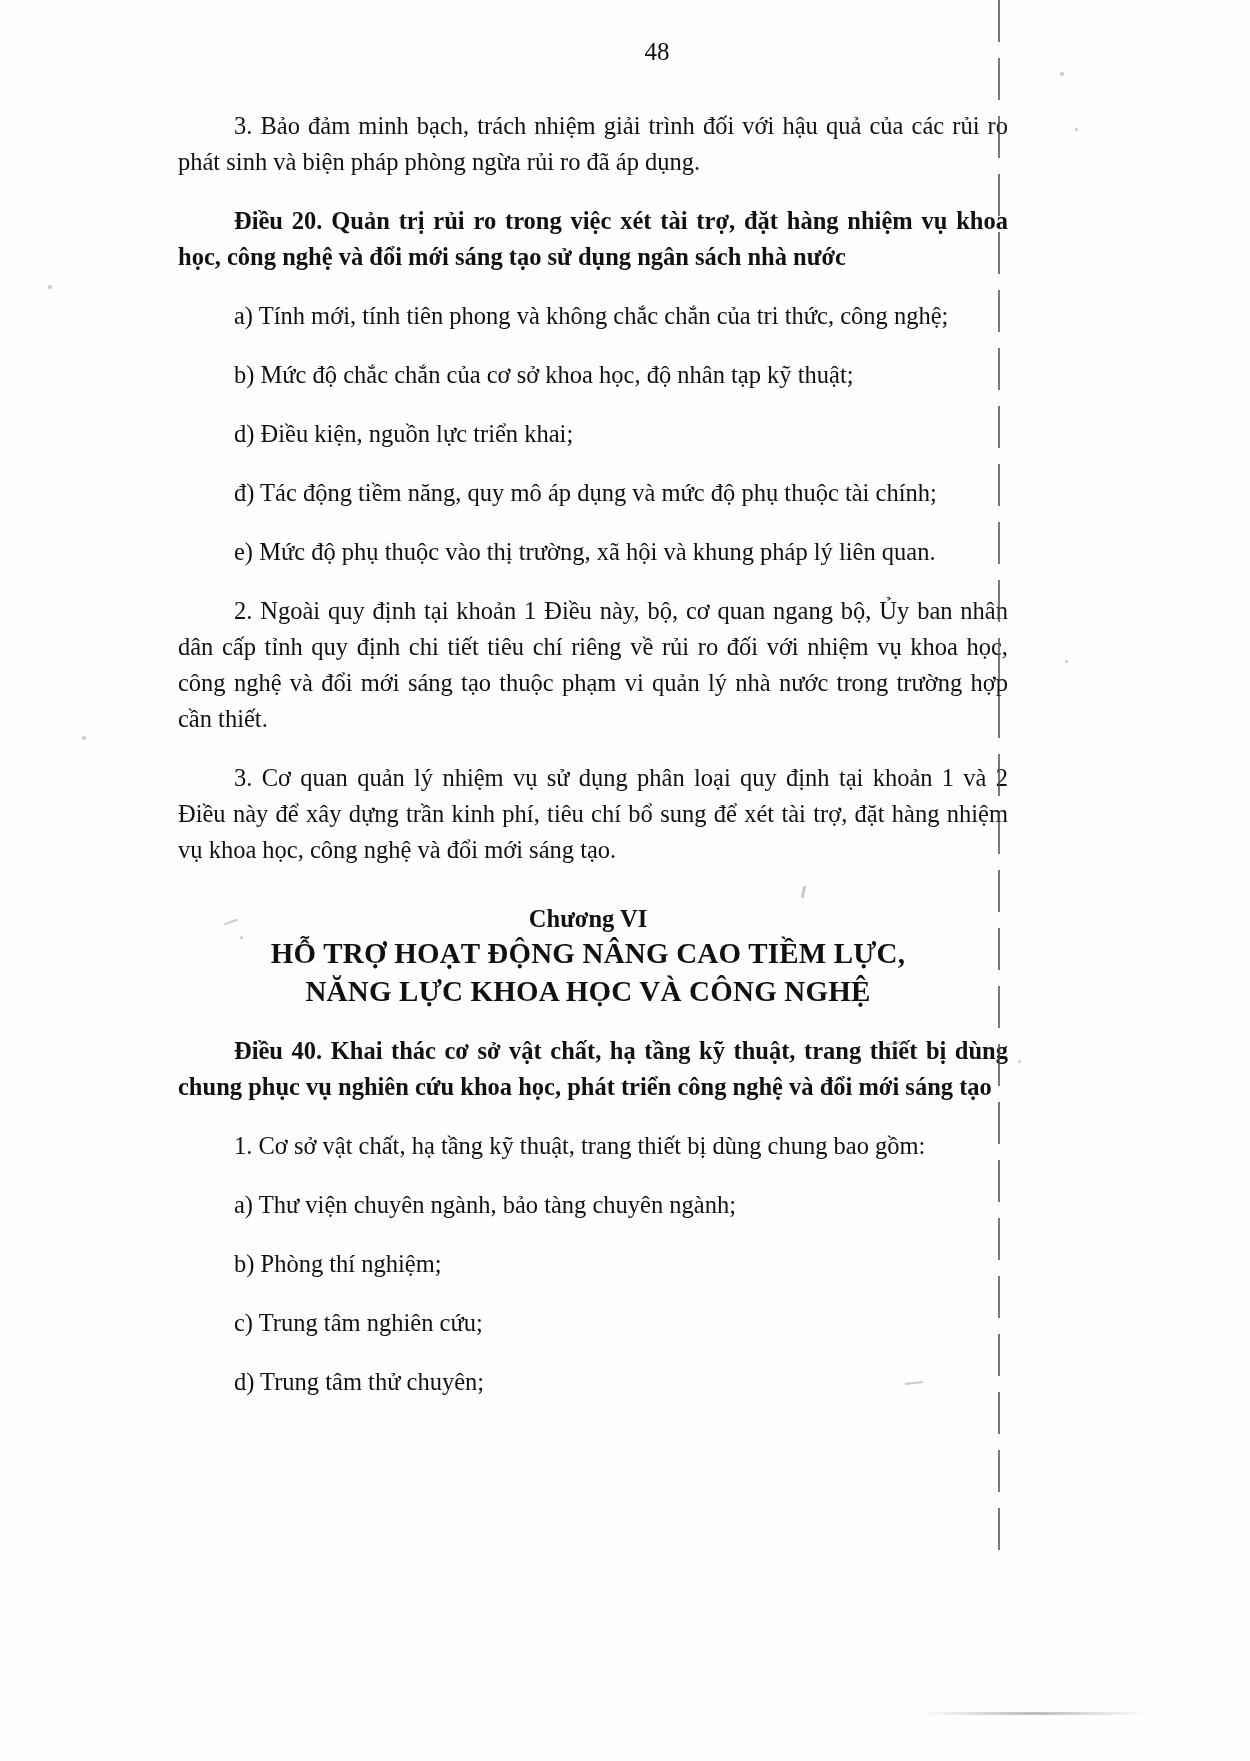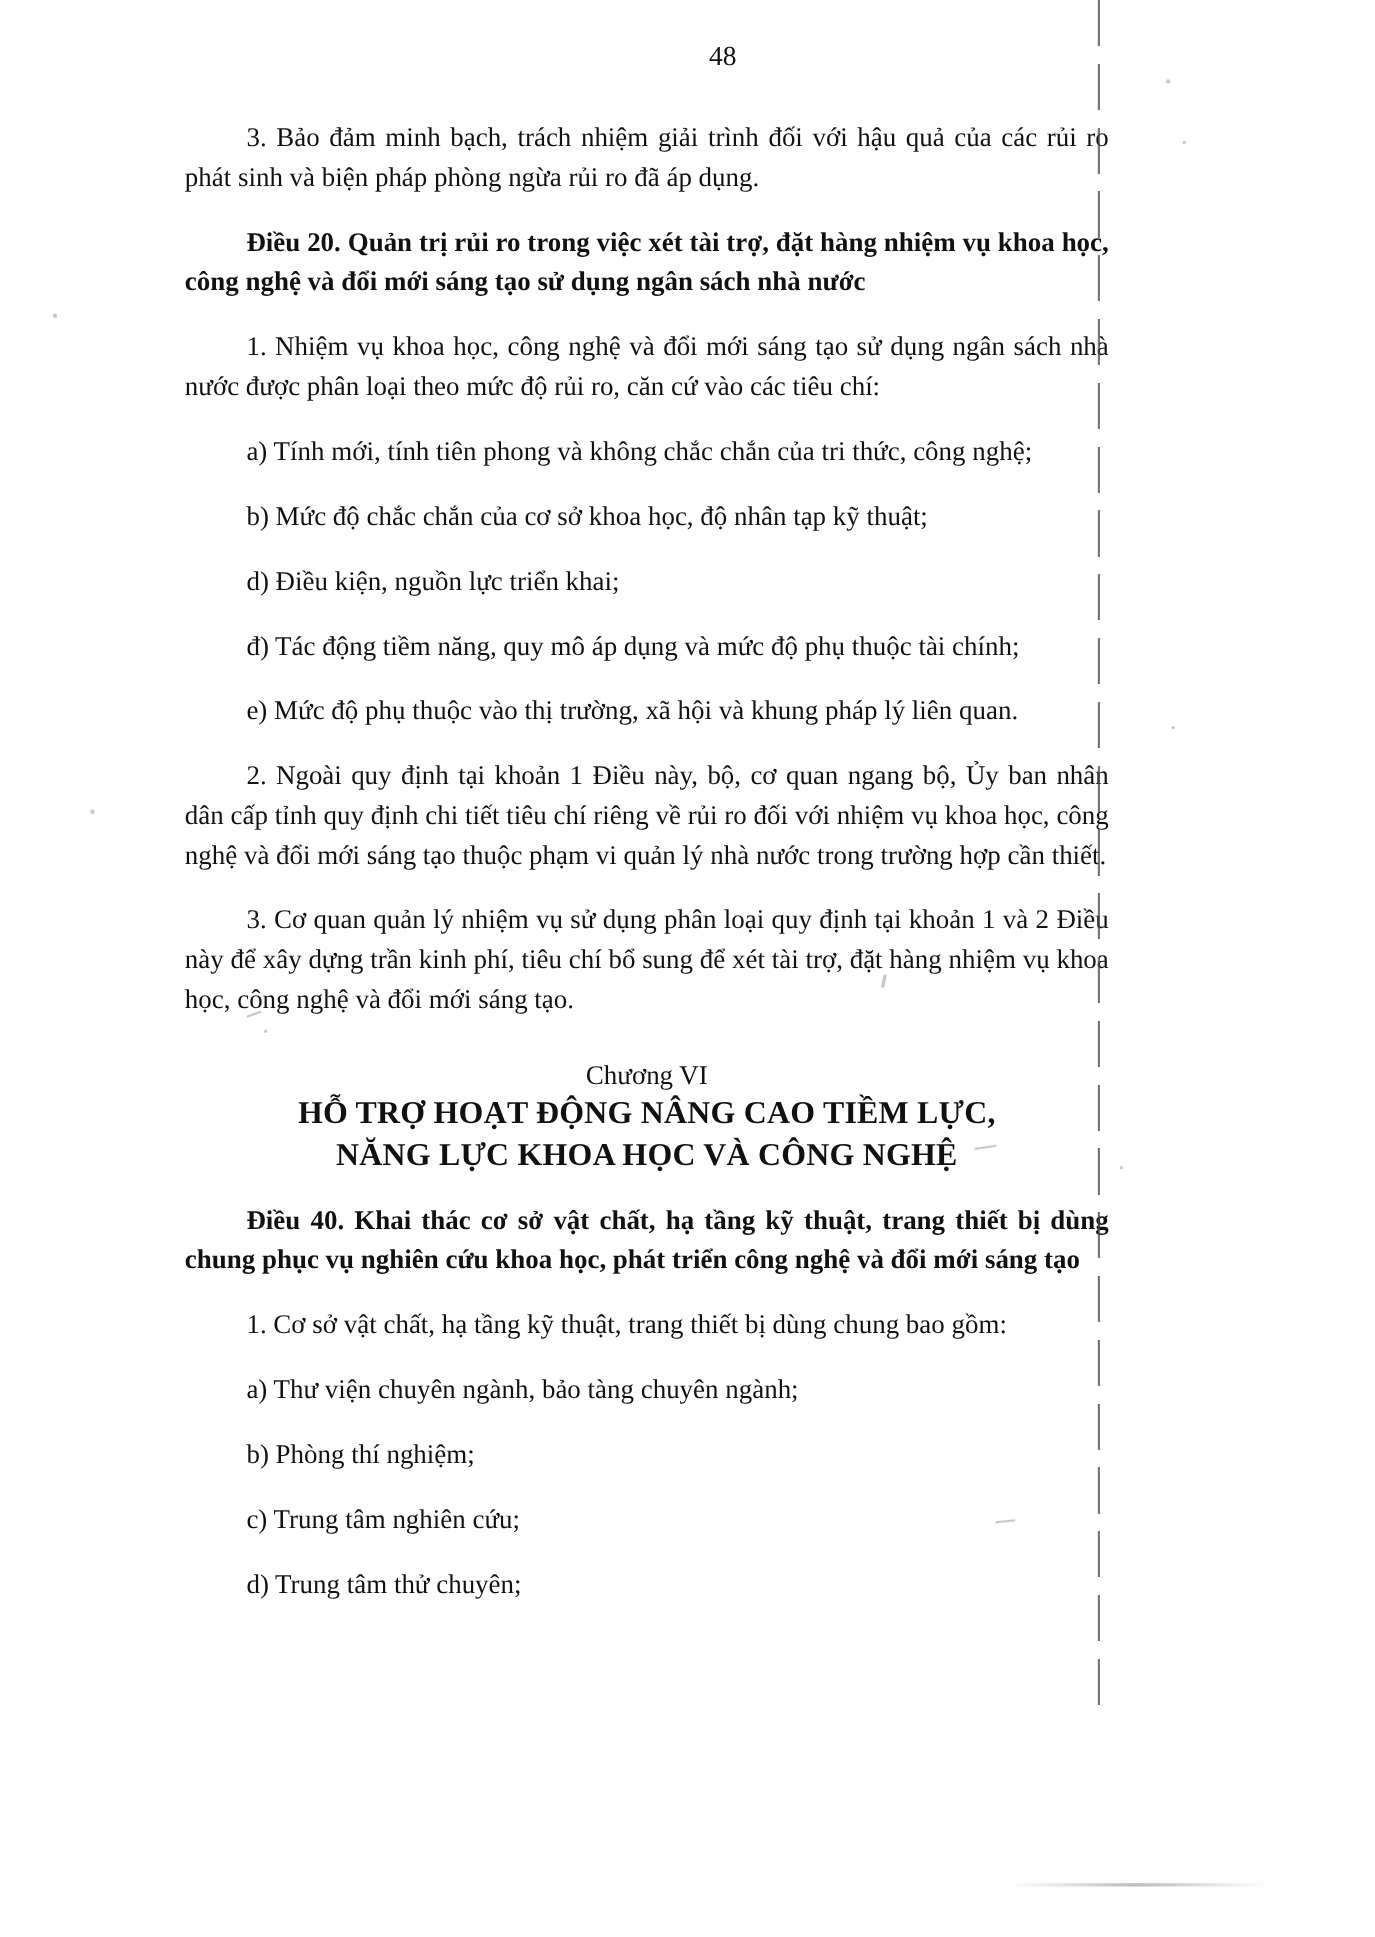--- a/index.html
+++ b/index.html
@@ -30,38 +30,38 @@
     font-family: "Liberation Serif", serif;
     margin-left: 32px;
   }
   .content {
     position: absolute;
     top: 108px;
     left: 168px;
     width: 840px;
   }
   p {
-    margin: 0 0 23px 0;
+    margin: 0 0 23px 10px;
     font-size: 24.5px;
     line-height: 1.47;
     text-align: justify;
     text-justify: inter-word;
   }
   p.indent {
     text-indent: 56px;
   }
   p.bold {
     font-weight: bold;
   }
   .chapter-block {
     margin: 34px 0 22px 0;
     text-align: center;
   }
   .chapter-block .ch-line {
-    font-weight: normal;
+    font-weight: bold;
     font-size: 24.5px;
     line-height: 1.36;
   }
   .chapter-block .ch-title {
     font-weight: bold;
     font-size: 29px;
     line-height: 1.3;
     letter-spacing: 0.2px;
   }
   .margin-rule {
@@ -104,21 +104,20 @@
 <div class="page">
 
   <div class="page-number">48</div>
 
   <div class="content">
 
     <p class="indent">3. Bảo đảm minh bạch, trách nhiệm giải trình đối với hậu quả của các rủi ro phát sinh và biện pháp phòng ngừa rủi ro đã áp dụng.</p>
 
     <p class="indent bold">Điều 20. Quản trị rủi ro trong việc xét tài trợ, đặt hàng nhiệm vụ khoa học, công nghệ và đổi mới sáng tạo sử dụng ngân sách nhà nước</p>
 
-    <p class="indent">1. Nhiệm vụ khoa học, công nghệ và đổi mới sáng tạo sử dụng ngân sách nhà nước được phân loại theo mức độ rủi ro, căn cứ vào các tiêu chí:</p>
 
     <p class="indent">a) Tính mới, tính tiên phong và không chắc chắn của tri thức, công nghệ;</p>
 
     <p class="indent">b) Mức độ chắc chắn của cơ sở khoa học, độ nhân tạp kỹ thuật;</p>
 
 
     <p class="indent">d) Điều kiện, nguồn lực triển khai;</p>
 
     <p class="indent">đ) Tác động tiềm năng, quy mô áp dụng và mức độ phụ thuộc tài chính;</p>
 

